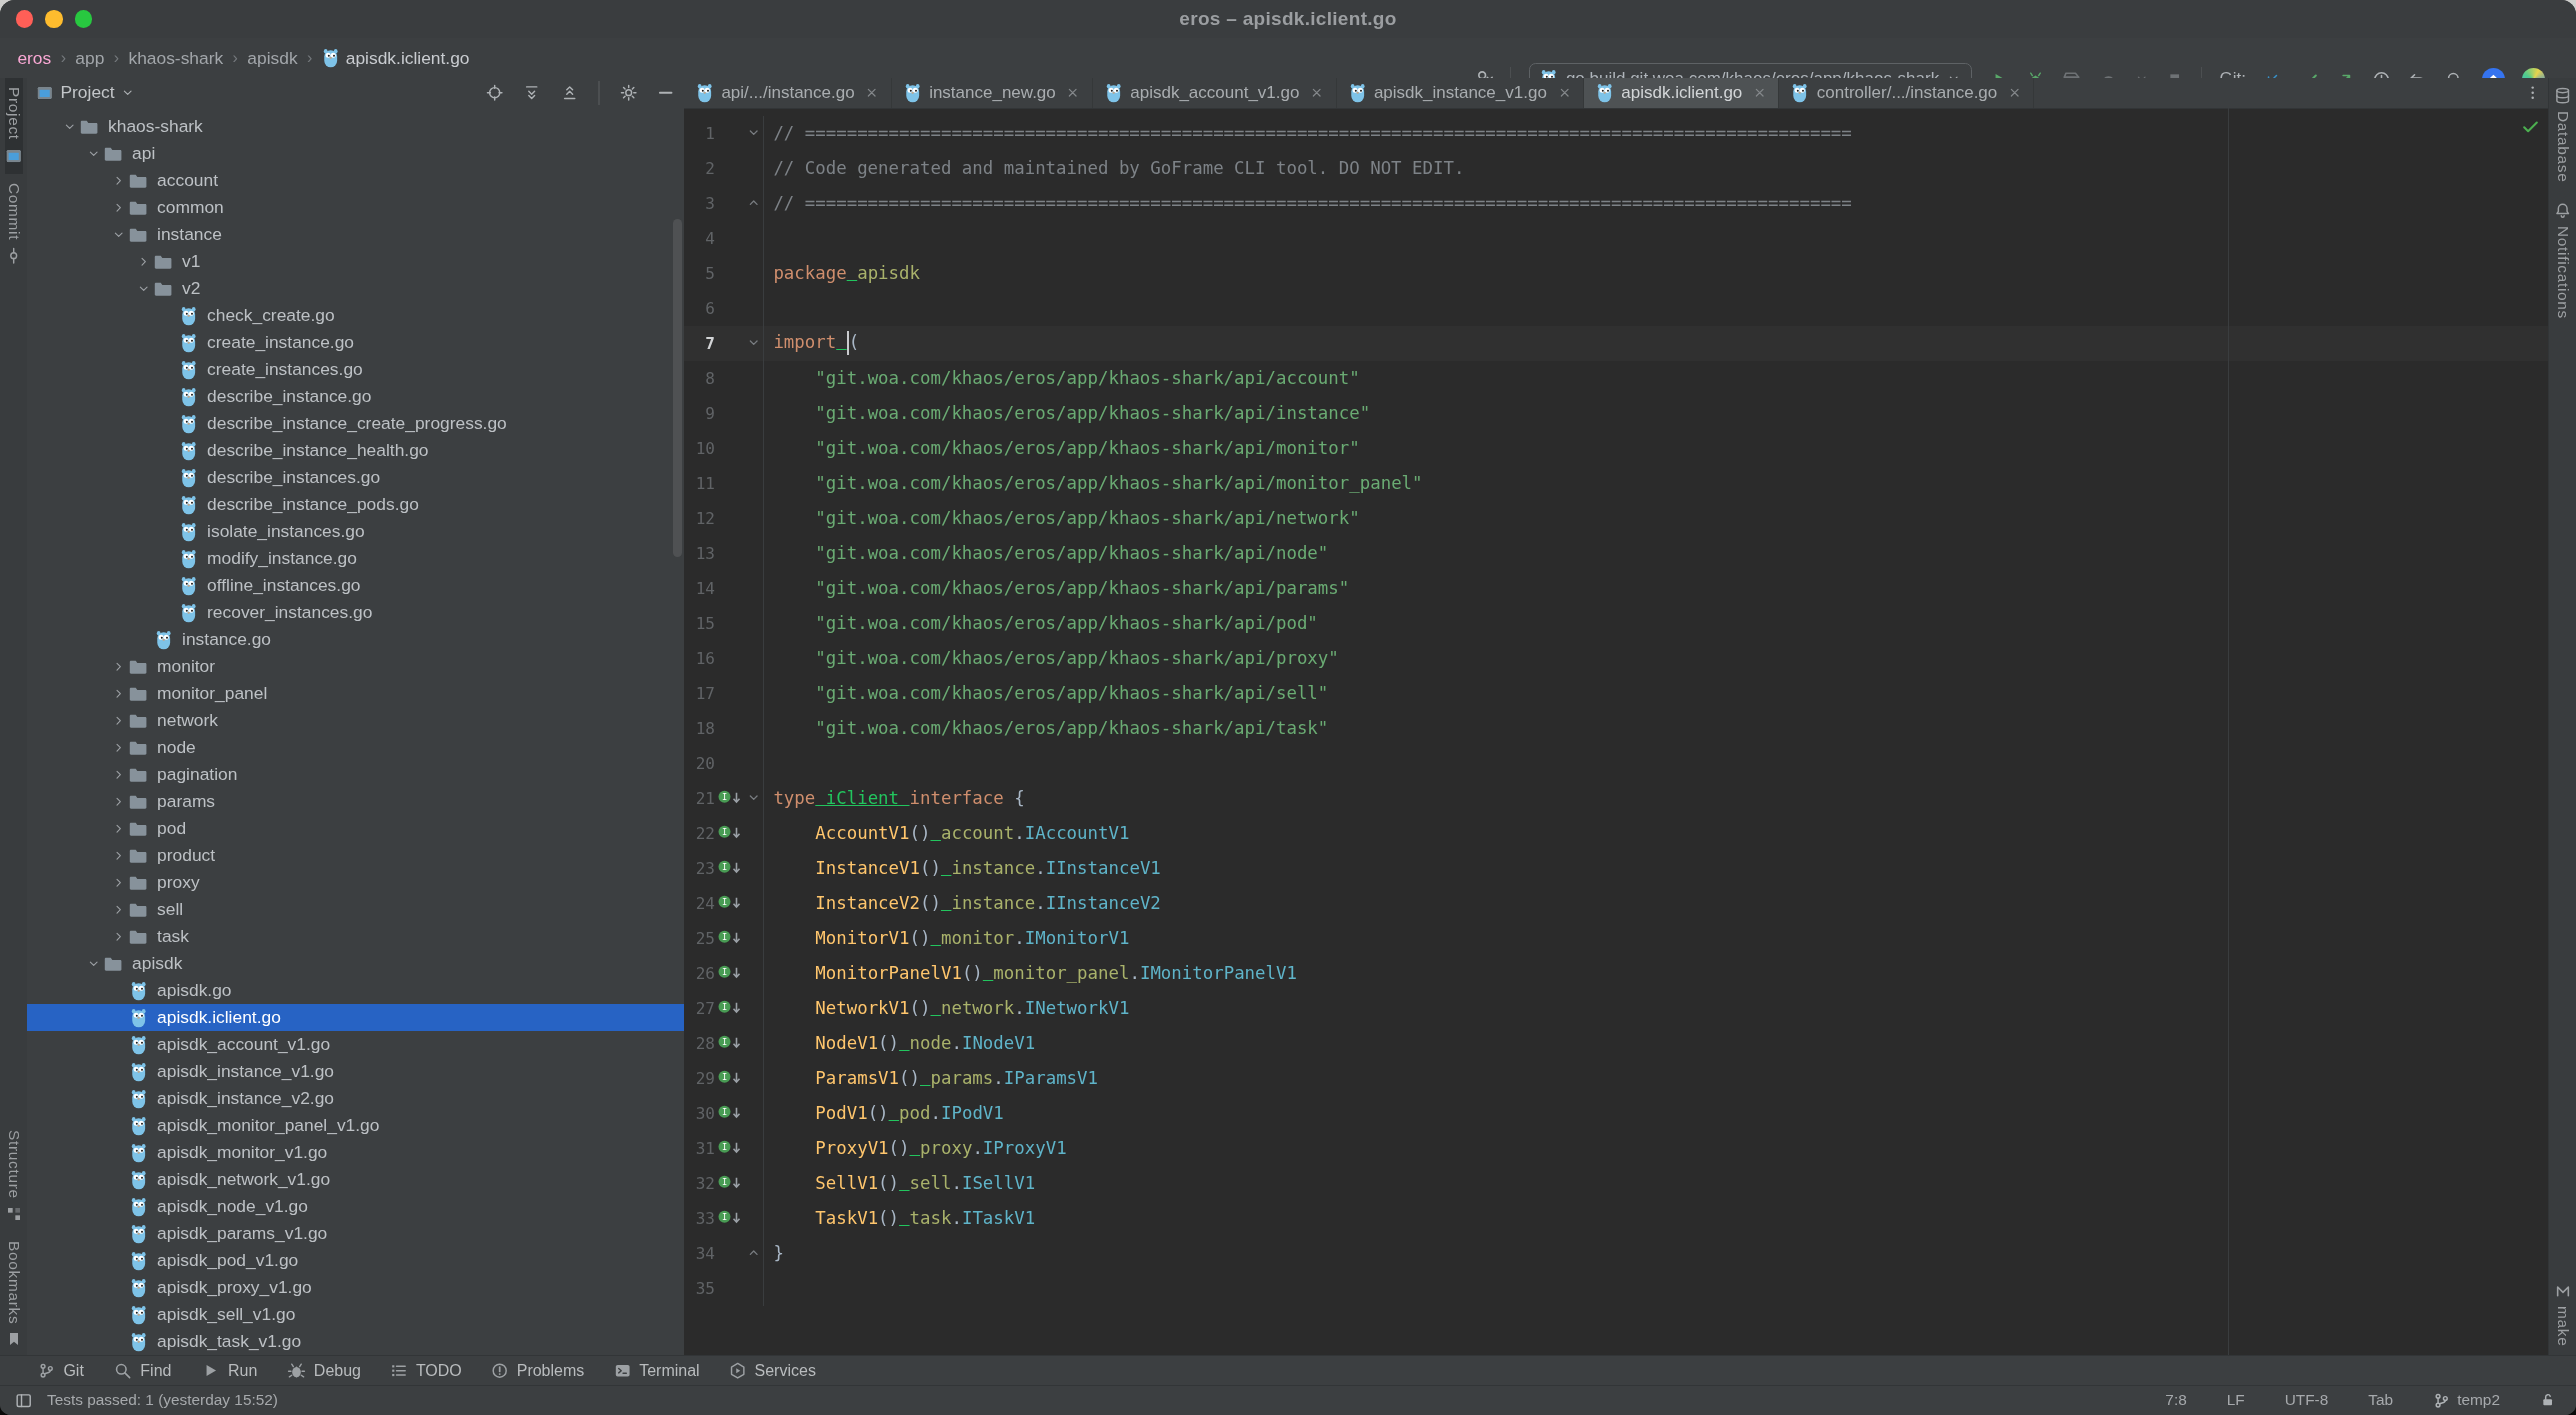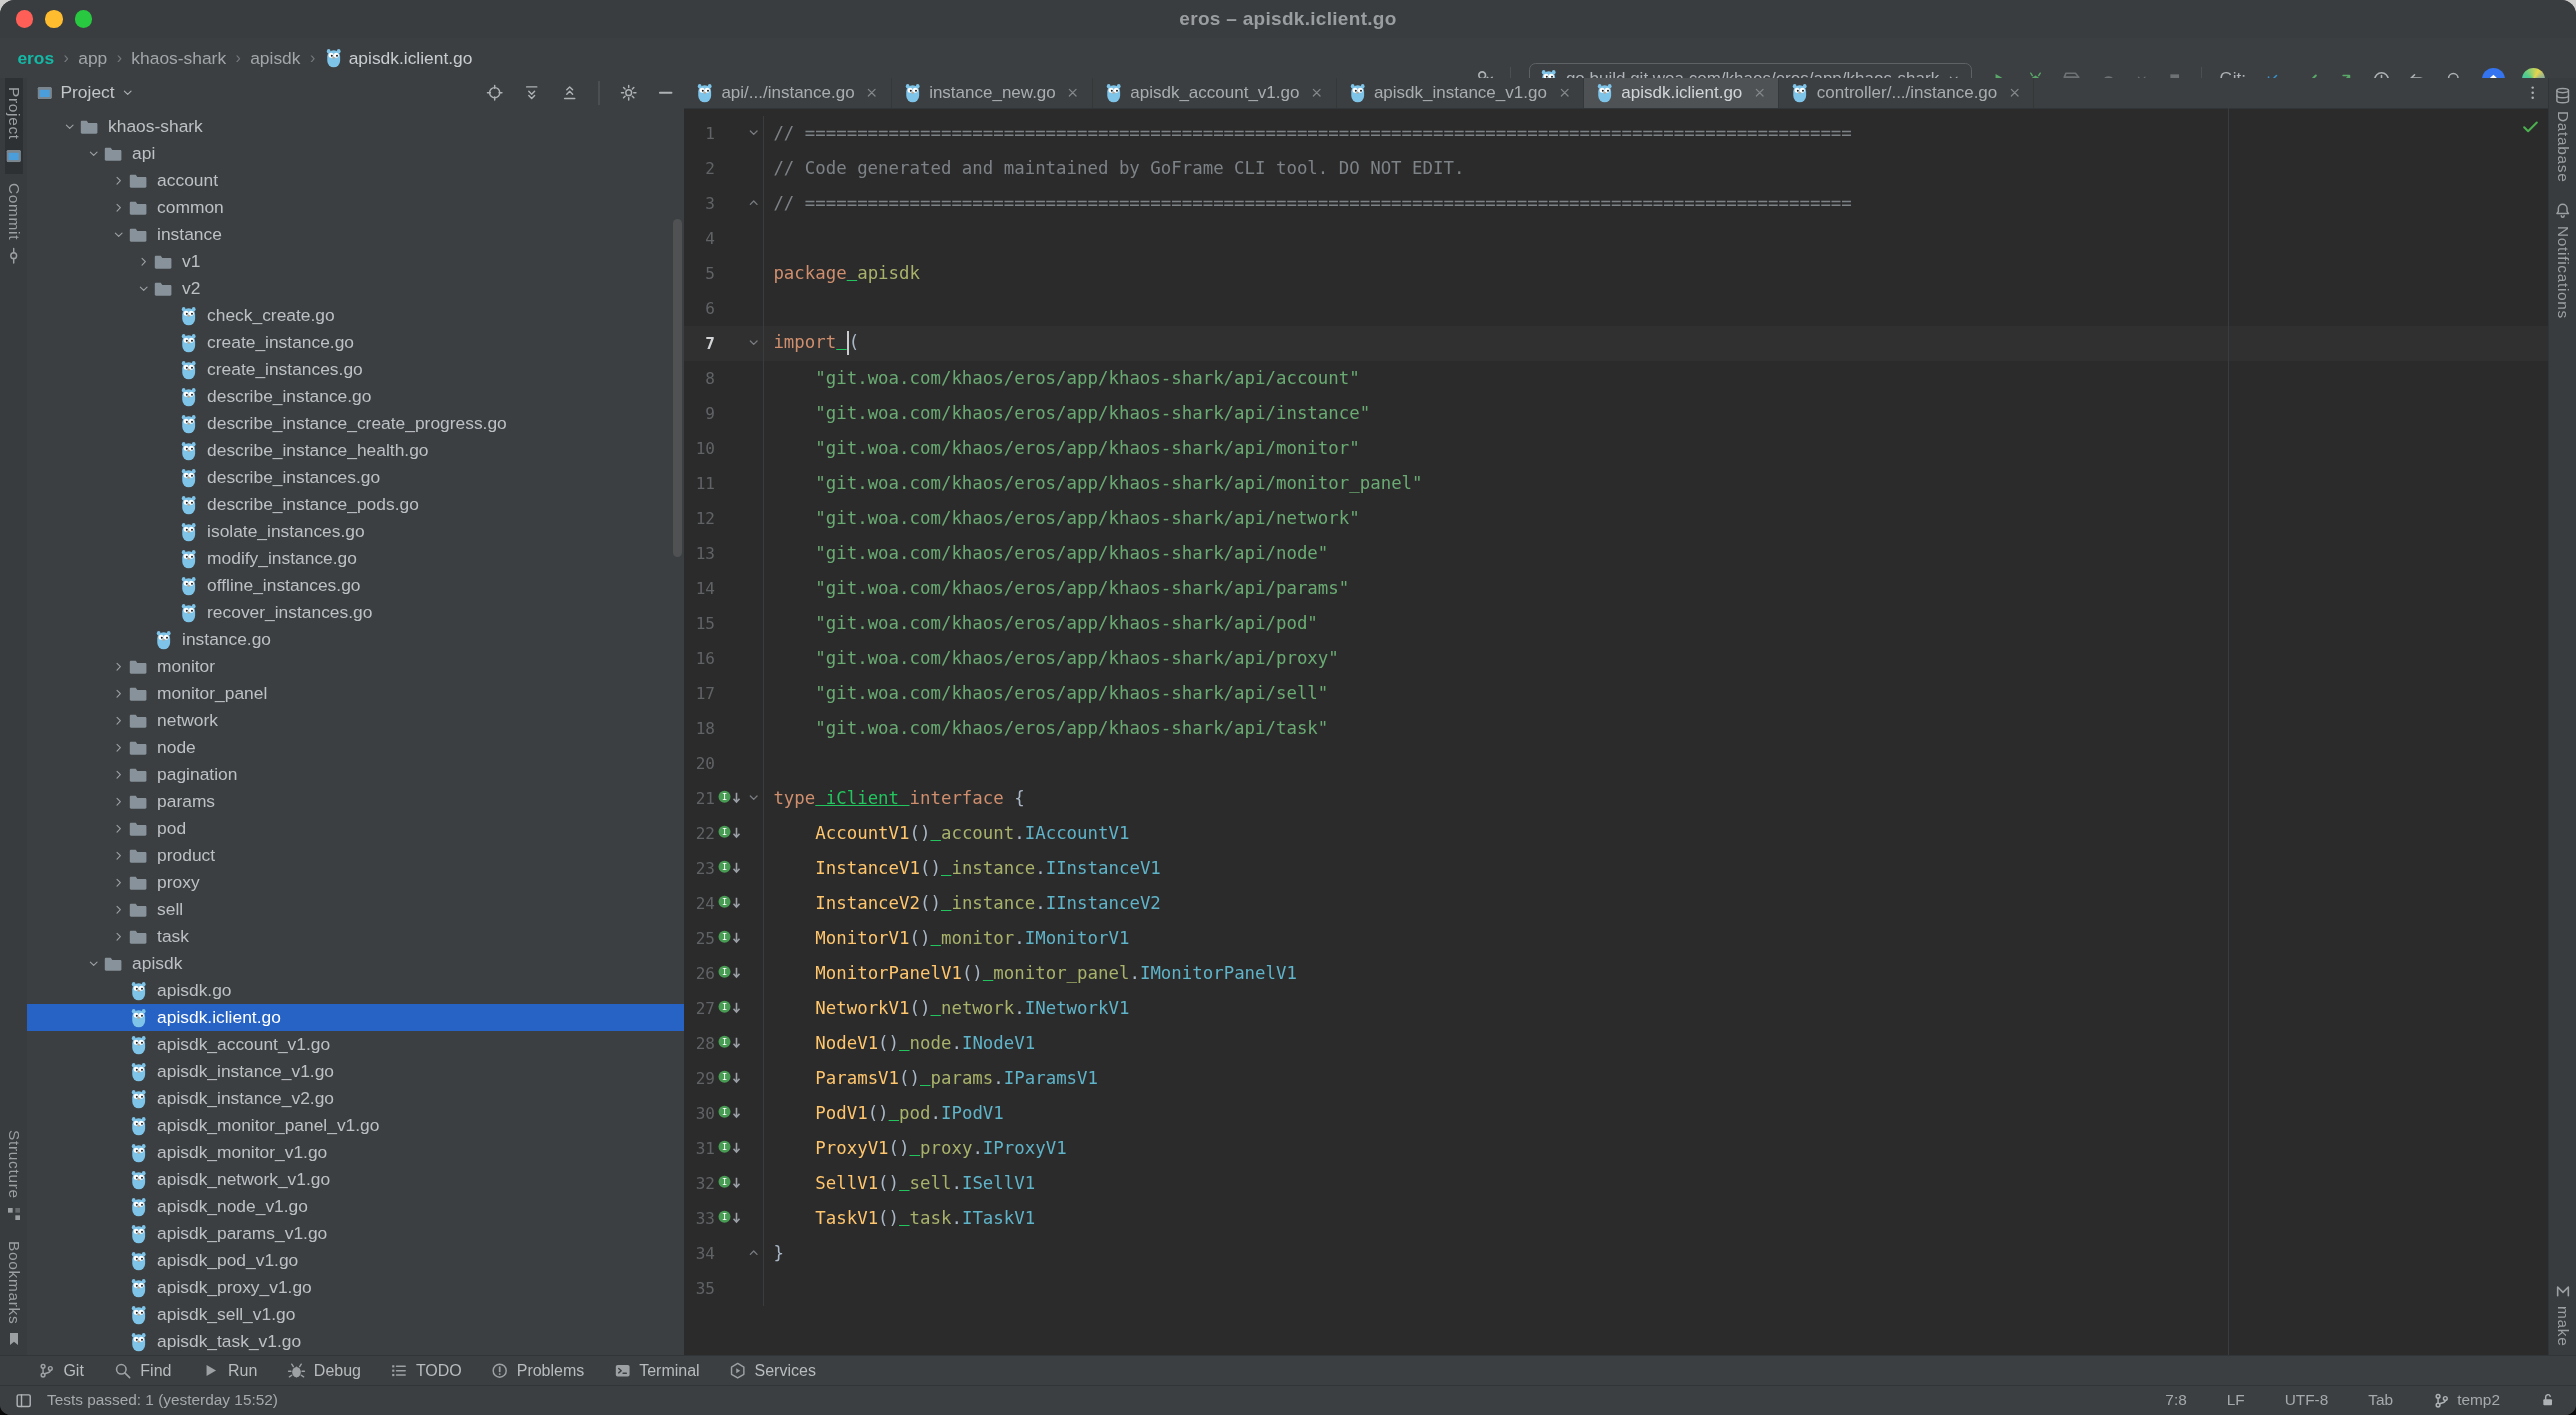--- a/index.html
+++ b/index.html
@@ -13,21 +13,21 @@
   
   .titlebar{position:absolute;left:0;top:0;right:0;height:38px;background:#3a3d3f;display:flex;align-items:center;}
   .lights{display:flex;gap:12px;margin-left:16px;}
   .light{width:17.4px;height:17.4px;border-radius:50%;}
   .l-close{background:#ff5f57}.l-min{background:#febc2e}.l-max{background:#28c840}
   .wtitle{position:absolute;left:0;right:0;text-align:center;color:#9b9ea1;font-size:19px;font-weight:bold;letter-spacing:0.3px;}
   
   .header{position:absolute;left:0;top:38px;right:0;height:40px;background:#3c3f41;display:flex;align-items:center;}
   .breadcrumbs{display:flex;align-items:center;gap:9.4px;margin-left:17.4px;font-size:17.4px;color:#a2a6aa;white-space:nowrap;}
   .crumb-sep{color:#74787c;font-size:16px;}
-  .crumb-root{color:#14b8a6;font-weight:bold;}
+  .crumb-root{color:#f9a8d4;font-weight:normal;}
   .crumb-file{color:#c9ccd0;display:flex;align-items:center;gap:6.7px;}
   .header-right{margin-left:auto;display:flex;align-items:center;gap:17.4px;padding-right:31px;margin-top:42px;}
   .hsep{width:1.3px;height:24px;background:#4c4f51;}
   .runcombo{display:flex;align-items:center;gap:8px;border:1.3px solid #5e6265;border-radius:6.7px;height:29.5px;padding:0 10.7px;color:#aeb4ba;font-size:17px;white-space:nowrap;}
   .git-label{color:#aeb2b6;font-size:17px;}
   .ic{display:inline-flex;align-items:center;justify-content:center;line-height:0;}
   .ic svg{display:block;}
   .sphere{width:23px;height:23px;border-radius:50%;background:conic-gradient(from 210deg,#4db3e4,#4ecb8d,#e8d44d,#3f8fd2,#4db3e4);}
   .bluecircle{width:23px;height:23px;border-radius:50%;background:#3574f0;display:flex;align-items:center;justify-content:center;}
   

